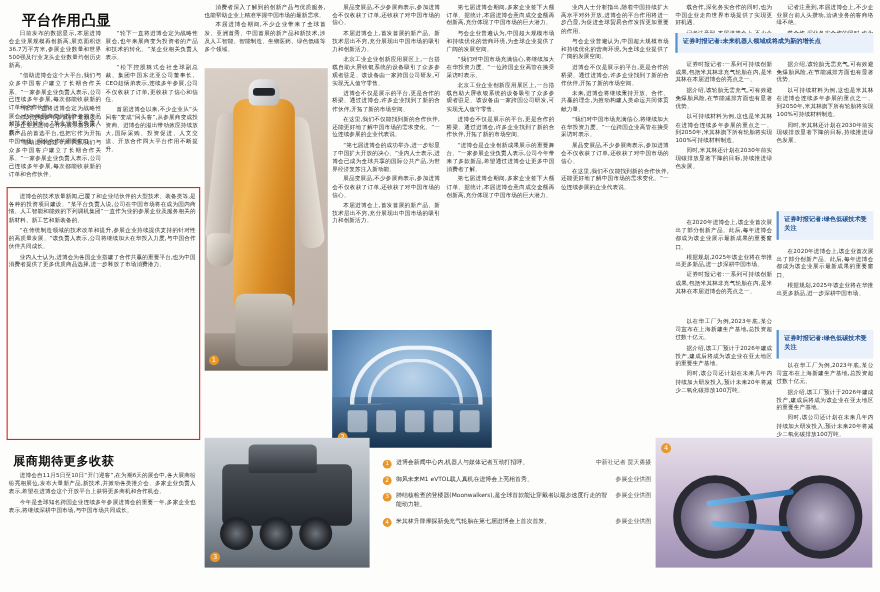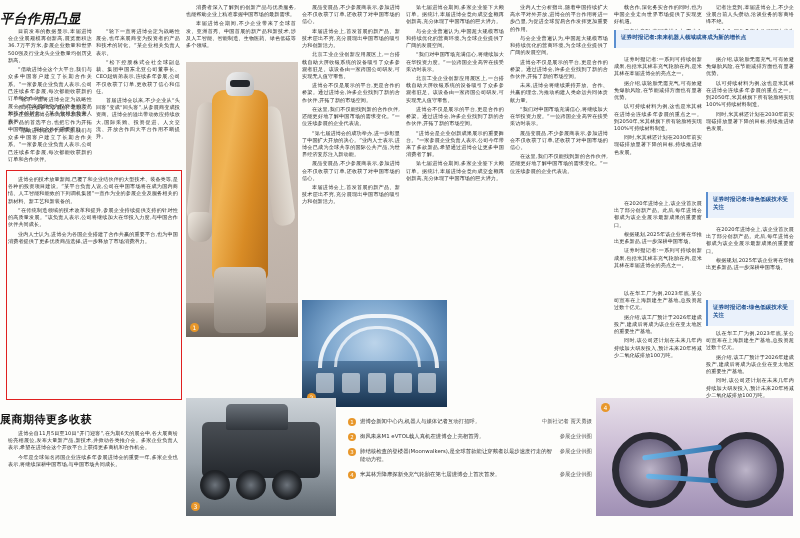--- a/index.html
+++ b/index.html
@@ -227,21 +227,21 @@
     font-weight: bold;
     color: #1d4f8f;
     margin-bottom: 2px;
   }
 </style>
 </head>
 <body>
 
 <div class="page">
 
-  <div class="headline h-main" style="left:0; top:10px;font-style:italic;">平台作用凸显</div>
+  <div class="headline h-main" style="left:20px; top:10px;">平台作用凸显</div>
 
   <div class="col" style="left:8px; top:28px; width:84px;">
     <p>日前发布的数据显示,本届进博会企业展规模再创新高,展览面积达36.7万平方米,参展企业数量和世界500强及行业龙头企业数量均创历史新高。</p>
     <p>“借助进博会这个大平台,我们与众多中国客户建立了长期合作关系。”一家参展企业负责人表示,公司已连续多年参展,每次都能收获新的订单和合作伙伴。</p>
     <p>作为连续多年参展的“老朋友”,不少企业把进博会作为展示新技术、新产品的首选平台,也把它作为开拓中国市场、深化合作的重要窗口。</p>
   </div>
 
   <div class="col" style="left:96px; top:28px; width:84px;">
     <p>“轮下一直将进博会定为战略性展会,也年来展商变为投资者的产品和技术的转化。”某企业相关负责人表示。</p>
     <p>“松下控股株式会社全球副总裁、集团中国东北亚公司董事长、CEO赵炳弟表示,连续多年参展,公司不仅收获了订单,更收获了信心和信任。</p>
@@ -253,21 +253,21 @@
     <p>“借助进博会这个大平台,我们与众多中国客户建立了长期合作关系。”一家参展企业负责人表示,公司已连续多年参展,每次都能收获新的订单和合作伙伴。</p>
   </div>
 
   <div class="col" style="left:8px; top:176px; width:170px;">
     <p>进博会的技术放量新闻,已覆了和企业结伙伴的大型技术、装备类等,是各种的投资项目建设。”某平台负责人说,公司在中国市场将在成为国内商情、人工智能和能效的下列调机集团”一直作为业的参展企业及服务相关的新材料、新工艺和新装备的。</p>
     <p>“在传统制造领域的技术改革和提升,参展企业持续提供支持的针对性的高质量发展。”该负责人表示,公司将继续加大在华投入力度,与中国合作伙伴共同成长。</p>
     <p>业内人士认为,进博会为各国企业搭建了合作共赢的重要平台,也为中国消费者提供了更多优质商品选择,进一步释放了市场消费潜力。</p>
   </div>
   <div class="redbox" style="left:6px; top:170px; width:176px; height:230px;"></div>
 
-  <div class="headline h-sub" style="left:0; top:412px;">展商期待更多收获</div>
+  <div class="headline h-sub" style="left:12px; top:412px;">展商期待更多收获</div>
 
   <div class="col" style="left:8px; top:430px; width:170px;">
     <p>进博会自11月5日至10日“开门迎客”,在为期6天的展会中,各大展商纷纷亮相展位,发布大量新产品,新技术,并掀动各类推介会。多家企业负责人表示,希望在进博会这个开放平台上获得更多商机和合作机会。</p>
     <p>今年是全球知名跨国企业连续多年参展进博会的重要一年,多家企业也表示,将继续深耕中国市场,与中国市场共同成长。</p>
   </div>
 
   <div class="col" style="left:186px; top:4px; width:110px;">
     <p>消费者深入了解到的创新产品与优质服务,也能帮助企业上精准掌握中国市场的最新需求。</p>
     <p>本届进博会期间,不少企业带来了全球首发、亚洲首秀、中国首展的新产品和新技术,涉及人工智能、智能制造、生物医药、绿色低碳等多个领域。</p>
   </div>

